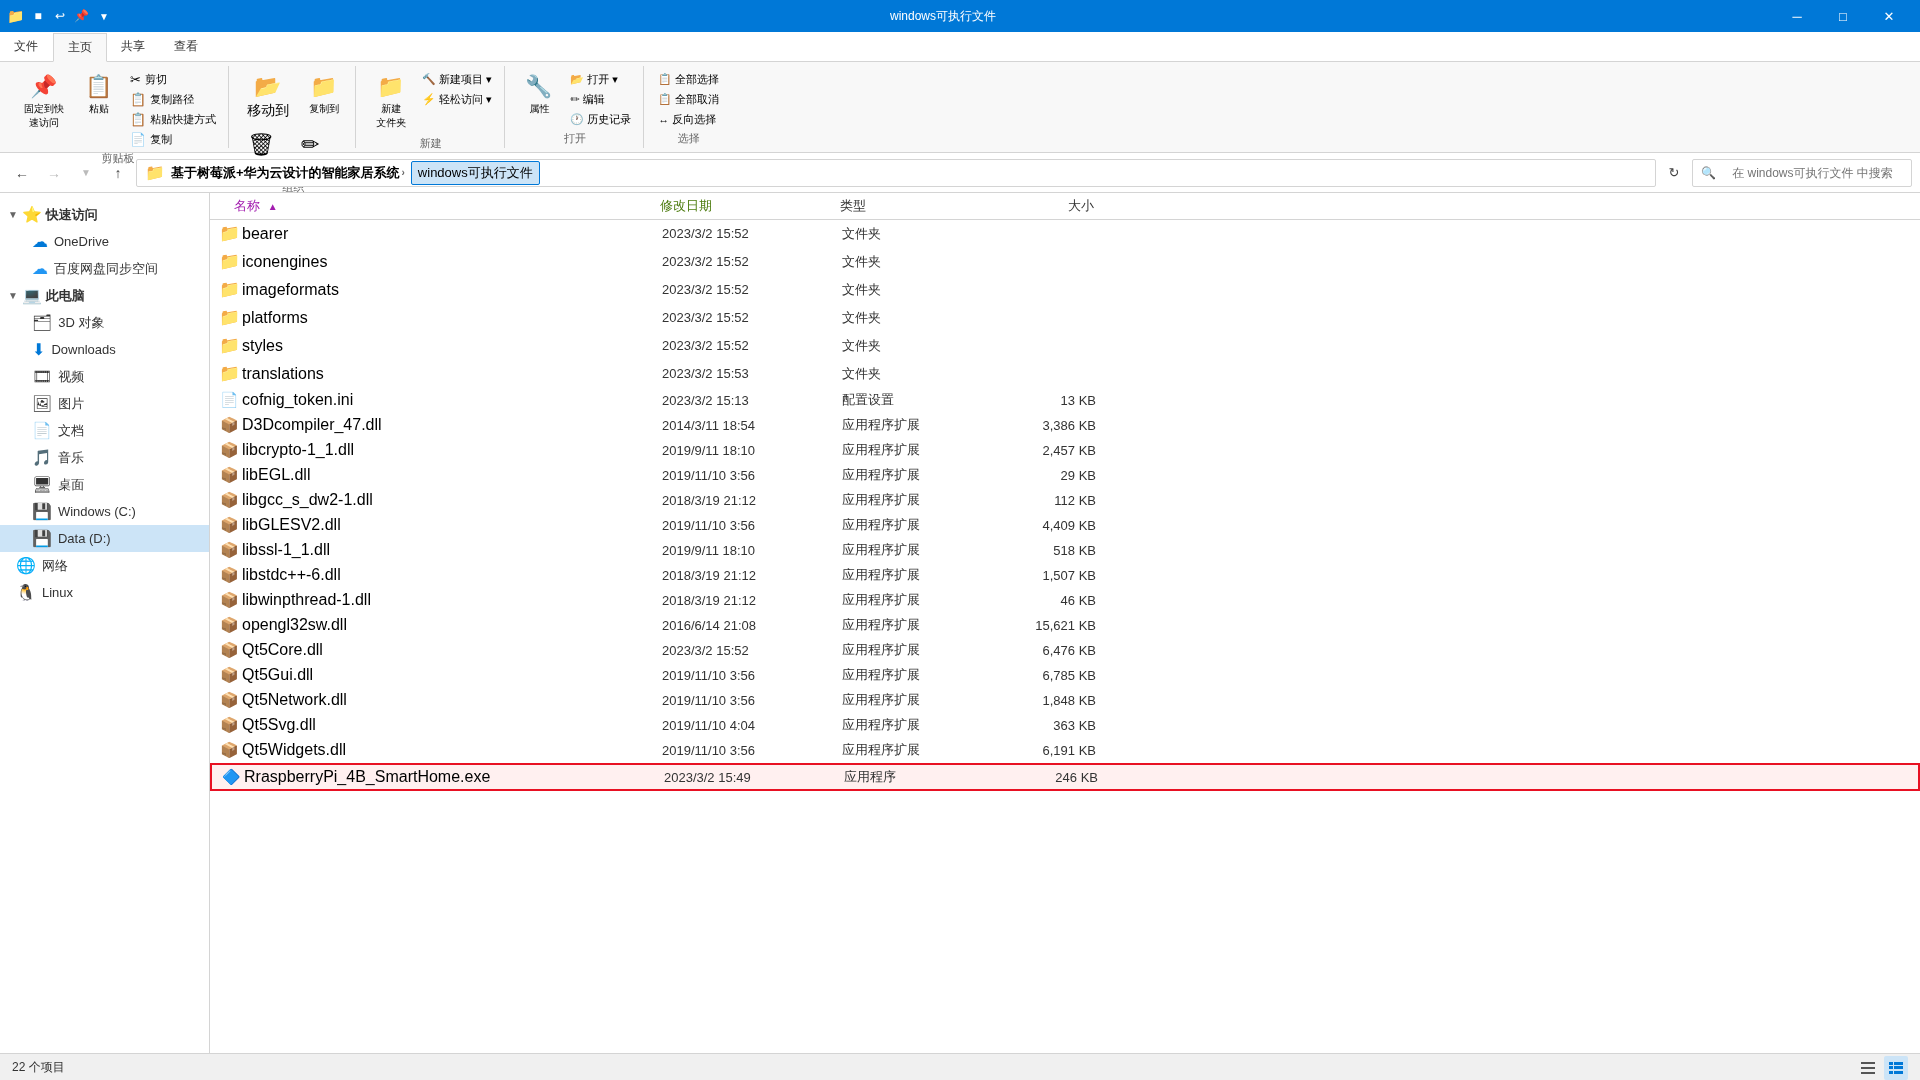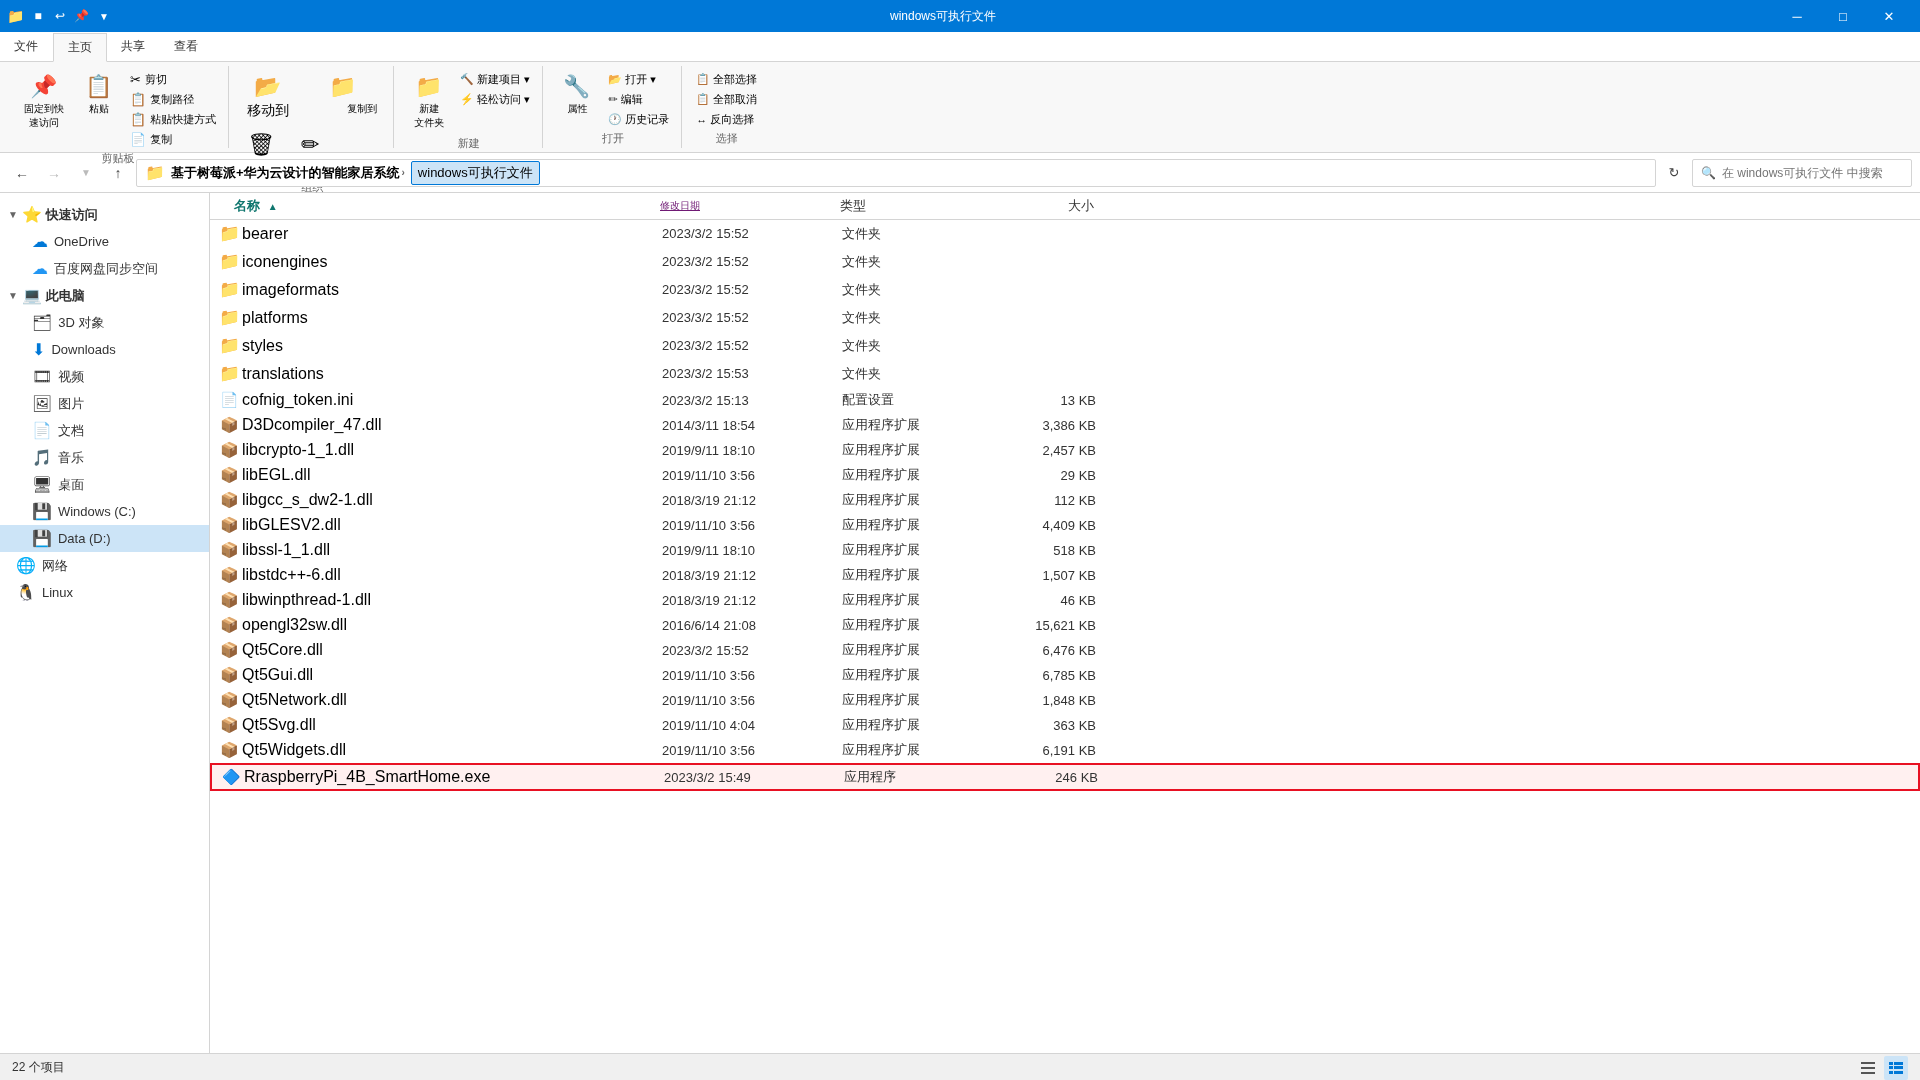--- a/index.html
+++ b/index.html
@@ -221,22 +221,22 @@
     .file-list-header {
       display: flex;
       align-items: center;
       border-bottom: 1px solid #d4d4d4;
       padding: 4px 0;
       background: white;
       position: sticky;
       top: 0;
       z-index: 10;
     }
-    .col-name { width: 450px; padding-left: 24px; font-size: 13px; color: #0f766e; font-weight: bold; }
-    .col-date { width: 180px; font-size: 10px; color: #701a75; text-decoration: underline; }
+    .col-name { width: 450px; padding-left: 24px; font-size: 13px; color: #a21caf; }
+    .col-date { width: 180px; font-size: 13px; color: #4d7c0f; }
     .col-type { width: 150px; font-size: 13px; color: #333; }
     .col-size { width: 120px; text-align: right; padding-right: 16px; font-size: 13px; color: #333; }
     .col-sort-arrow { font-size: 10px; margin-left: 4px; }
 
     .file-row {
       display: flex;
       align-items: center;
       padding: 3px 0;
       cursor: pointer;
       border-bottom: 1px solid transparent;
@@ -347,21 +347,21 @@
 
     <div class="ribbon-group">
       <div class="ribbon-group-buttons" style="flex-direction:column; gap:4px; justify-content:center;">
         <div style="display:flex; gap:4px;">
           <div class="ribbon-btn-large" style="min-width:44px;">
             <span class="icon">📂</span>
             <span style="font-size:14px;">移动到</span>
           </div>
           <div class="ribbon-btn-large" style="min-width:44px;">
             <span class="icon">📁</span>
-            <span style="font-size:10px;margin-left:38px;">复制到</span>
+            <span style="font-size:10px;">复制到</span>
           </div>
         </div>
         <div style="display:flex; gap:4px;">
           <div class="ribbon-btn-large" style="min-width:44px;">
             <span class="icon">🗑</span>
             <span style="font-size:10px;">删除</span>
           </div>
           <div class="ribbon-btn-large" style="min-width:44px;">
             <span class="icon">✏</span>
             <span style="font-size:10px;">重命名</span>
@@ -438,21 +438,21 @@
     <span class="path-icon">📁</span>
     <div class="path-segment">
       <span class="path-text">基于树莓派+华为云设计的智能家居系统</span>
       <span class="path-arrow">›</span>
     </div>
     <span class="path-active">windows可执行文件</span>
   </div>
   <div class="address-refresh">↻</div>
   <div class="search-box">
     <span class="search-icon">🔍</span>
-    <input type="text" style="border: none; outline: none; font-size: 12px; flex: 1 1 0%; color: #6d28d9;" placeholder="在 windows可执行文件 中搜索">
+    <input type="text" style="border: none; outline: none; font-size: 12px; flex: 1 1 0%; color: #6d28d9; text-align: center;" placeholder="在 windows可执行文件 中搜索">
   </div>
 </div>
 
 <div class="main-layout">
 
   <div class="sidebar">
 
     <div class="sidebar-group-header">
       <span class="sidebar-expand">▼</span>
       <span style="color:#1e90ff; font-size:16px;">⭐</span>

